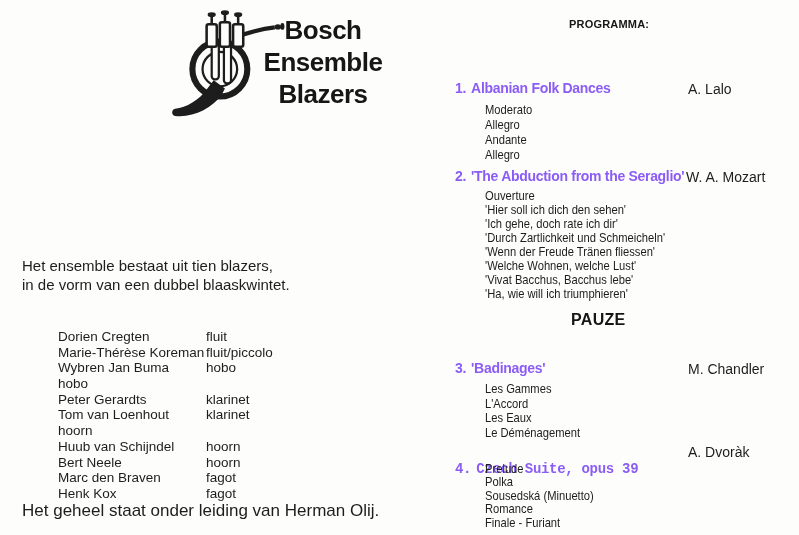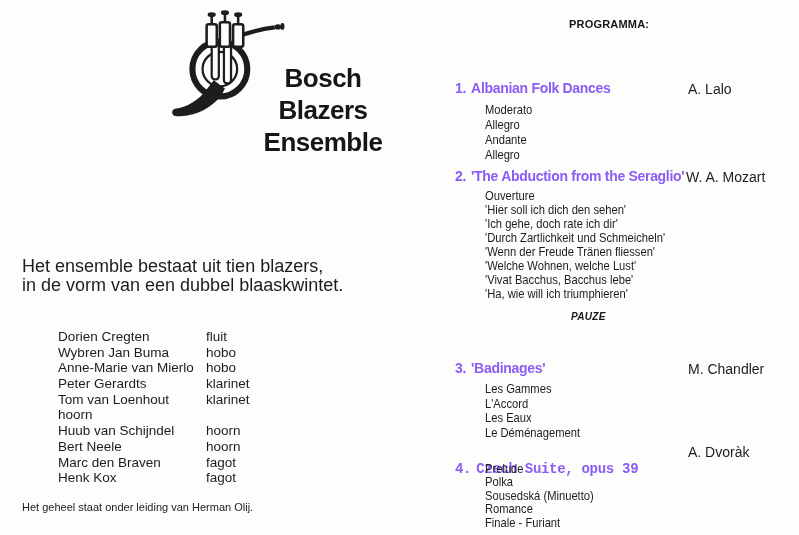--- a/index.html
+++ b/index.html
@@ -10,45 +10,44 @@
     -webkit-font-smoothing:antialiased;
   }
   .abs{position:absolute;}
 
   
   .logo-horn{left:170px;top:8px;width:118px;height:110px;}
   .ensemble-title{
     left:248px;top:14px;width:150px;text-align:center;
     font-weight:bold;font-size:26px;line-height:32px;letter-spacing:-0.5px;
     color:#161616;
-    margin-top:48px;
   }
-  .intro{left:22px;top:257px;font-size:18px;line-height:18.5px;}
+  .intro{left:22px;top:257px;font-size:15px;line-height:18.5px;}
   .members{left:22px;top:329px;font-size:13.5px;}
   .member-row{display:flex;height:15.7px;line-height:15.7px;white-space:nowrap;margin-left:36px;}
   .member-name{width:148px;}
-  .conductor{left:22px;top:501px;font-size:11px;}
+  .conductor{left:22px;top:501px;font-size:17px;}
 
   
   .prog-heading{left:569px;top:18px;font-size:11px;font-weight:bold;letter-spacing:0.2px;color:#161616;}
   .prog-title{
     font-weight:bold;font-size:14px;letter-spacing:-0.3px;white-space:nowrap;color:#8b5cf6;
   }
   .prog-title .num{margin-right:5px;}
   .composer{font-size:14px;white-space:nowrap;}
   .movements{
     font-size:13px;white-space:nowrap;
     transform:scaleX(0.86);transform-origin:0 0;
   }
   .movements div{white-space:nowrap;}
   .mv-lh15 div{line-height:15px;}
   .mv-lh14 div{line-height:14px;}
   .mv-lh145 div{line-height:14.5px;}
   .mv-lh135 div{line-height:13.4px;}
-  .pauze{left:571px;top:311px;font-size:10px;font-weight:bold;letter-spacing:0.3px;color:#161616;font-style:italic;}
+  .pauze{left:571px;top:311px;font-size:16px;font-weight:bold;letter-spacing:0.3px;color:#161616;}
 
   .t1{top:80px;left:455px;} .c1{top:81px;left:688px;} .m1{top:102px;left:485px;}
   .t2{top:168px;left:455px;} .c2{top:169px;left:686px;text-align:right;} .m2{top:189px;left:485px;}
   .t3{top:360px;left:455px;} .c3{top:361px;left:688px;} .m3{top:382px;left:485px;}
   .t4{top:461px;left:455px;font-family:Liberation Mono, monospace;} .c4{top:444px;left:688px;text-align:center;} .m4{top:462px;left:485px;}
 </style>
 </head>
 <body>
 
 <div class="abs logo-horn">
@@ -74,40 +73,43 @@
     <ellipse cx="67" cy="6.5" rx="4" ry="2.4" fill="#1d1d1d"></ellipse>
 
     <path d="M72 26 C84 22 94 20 103 19" fill="none" stroke="#1d1d1d" stroke-width="4"></path>
     <ellipse cx="106" cy="18.5" rx="3.2" ry="2.6" fill="#1d1d1d"></ellipse>
     <ellipse cx="110.5" cy="18" rx="2" ry="3.4" fill="#1d1d1d"></ellipse>
   </svg>
 </div>
 
 <div class="abs ensemble-title">
   <div>Bosch</div>
+  <div>Ensemble</div>
   <div>Blazers</div>
-  <div>Ensemble</div>
 </div>
 
 <div class="abs intro">
   <div>Het ensemble bestaat uit tien blazers,</div>
   <div>in de vorm van een dubbel blaaskwintet.</div>
 </div>
 
 <div class="abs members">
   <div class="member-row">
     <span class="member-name">Dorien Cregten</span>
     <span>fluit</span>
   </div>
   <div class="member-row">
+    <span class="member-name">Marie-Thérèse Koreman</span>
+    <span>fluit/piccolo</span>
+  </div>
+  <div class="member-row">
     <span class="member-name">Wybren Jan Buma</span>
     <span>hobo</span>
   </div>
   <div class="member-row">
-    <span class="member-name">Anne-Marie van Mierlo</span>
     <span>hobo</span>
   </div>
   <div class="member-row">
     <span class="member-name">Peter Gerardts</span>
     <span>klarinet</span>
   </div>
   <div class="member-row">
     <span class="member-name">Tom van Loenhout</span>
     <span>klarinet</span>
   </div>

